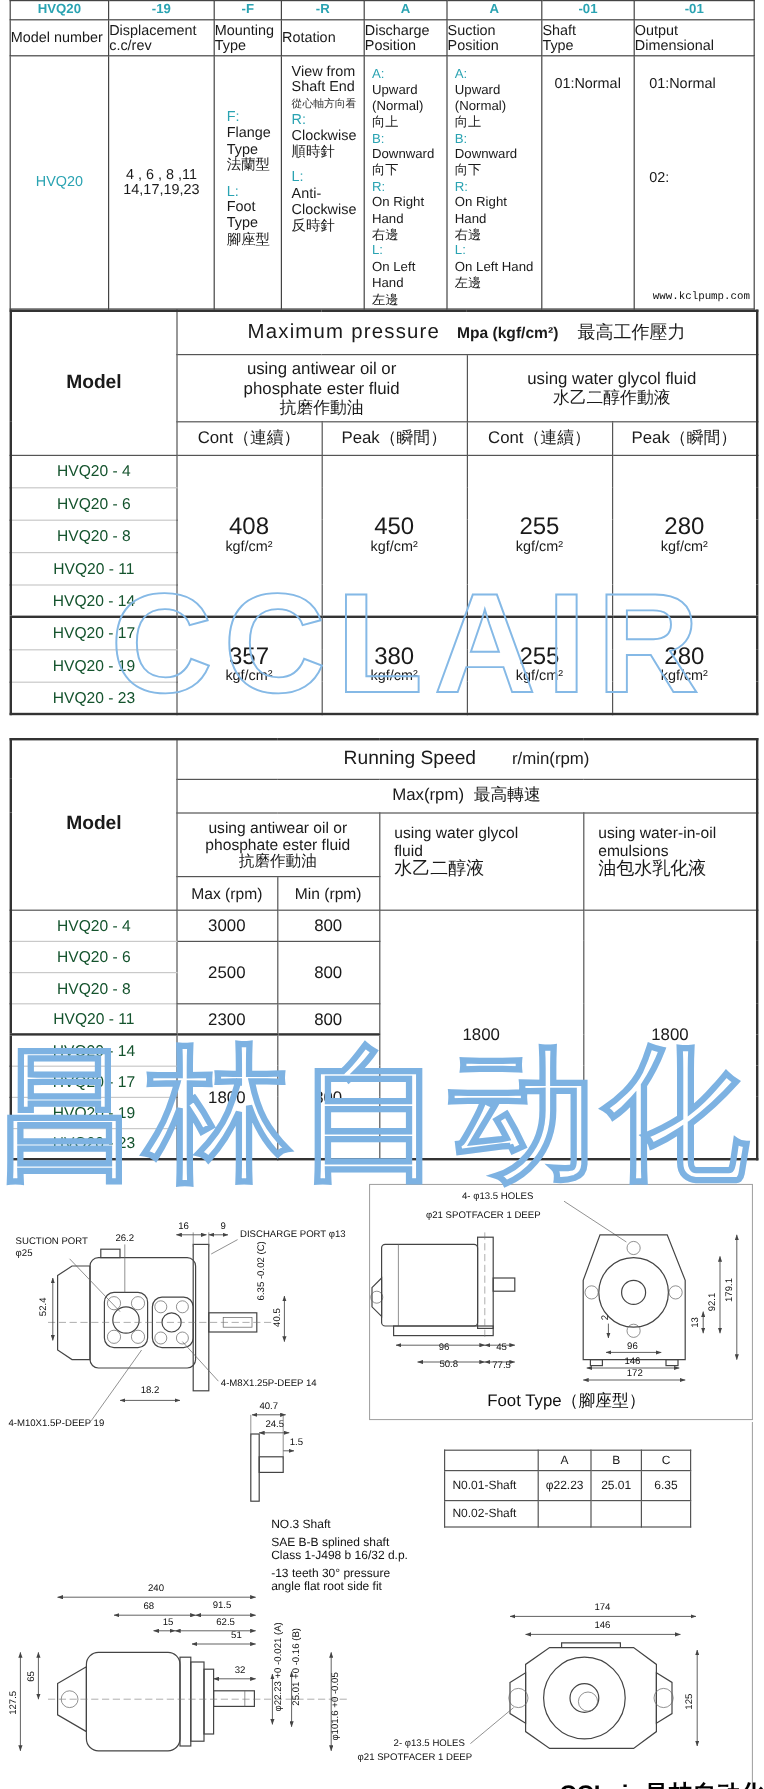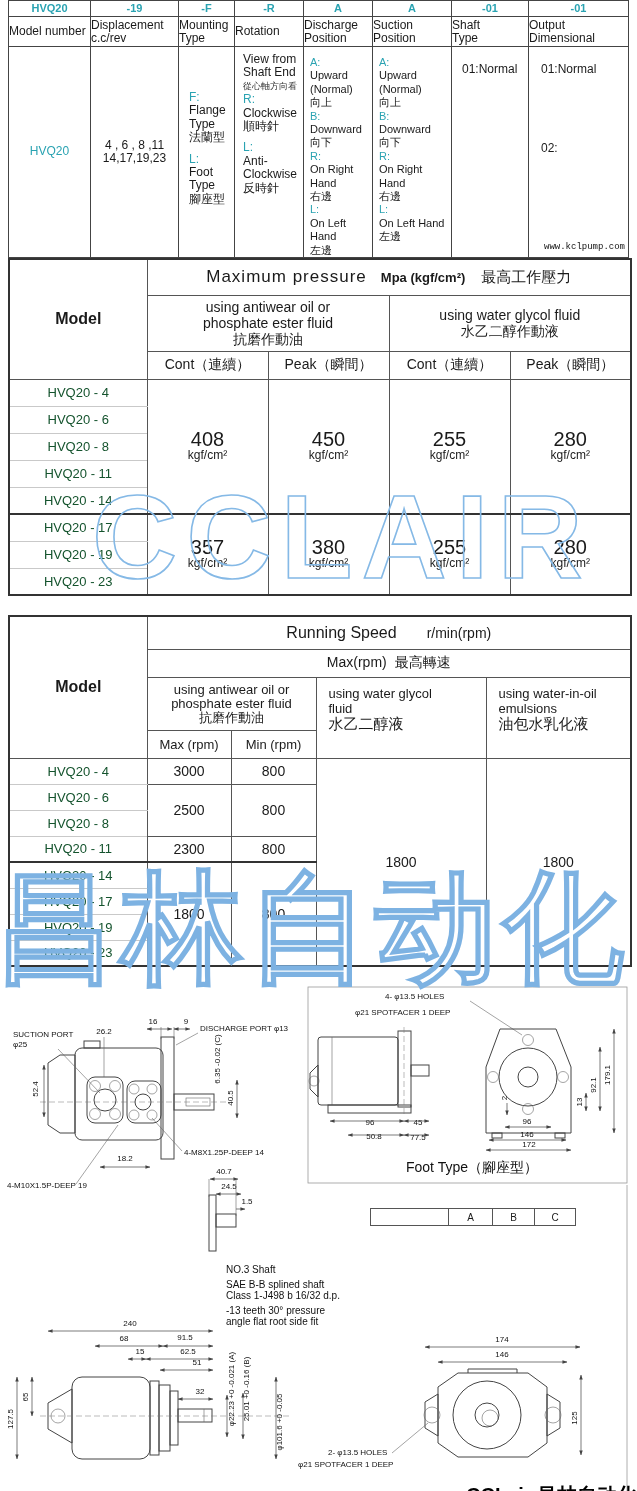--- a/index.html
+++ b/index.html
@@ -533,18 +533,30 @@
       <col style="width:42px">
       <col style="width:41px">
     </colgroup>
   <tbody>
       <tr style="height:17px">
     <td></td>
     <td>A</td>
     <td>B</td>
     <td>C</td>
   </tr>
+  <tr style="height:25px">
+    <td class="lbl">N0.01-Shaft</td>
+    <td>φ22.23</td>
+    <td>25.01</td>
+    <td>6.35</td>
+  </tr>
+  <tr style="height:22px">
+    <td class="lbl">N0.02-Shaft</td>
+    <td></td>
+        <td></td>
+        <td></td>
+  </tr>
 </tbody>
   </table>
 
 <div class="wm wm1">CCLAIR</div>
 <div class="wm wm2">昌林自动化</div>
 <div class="footer-brand">CCLair 昌林自动化</div>
 
 </body></html>

